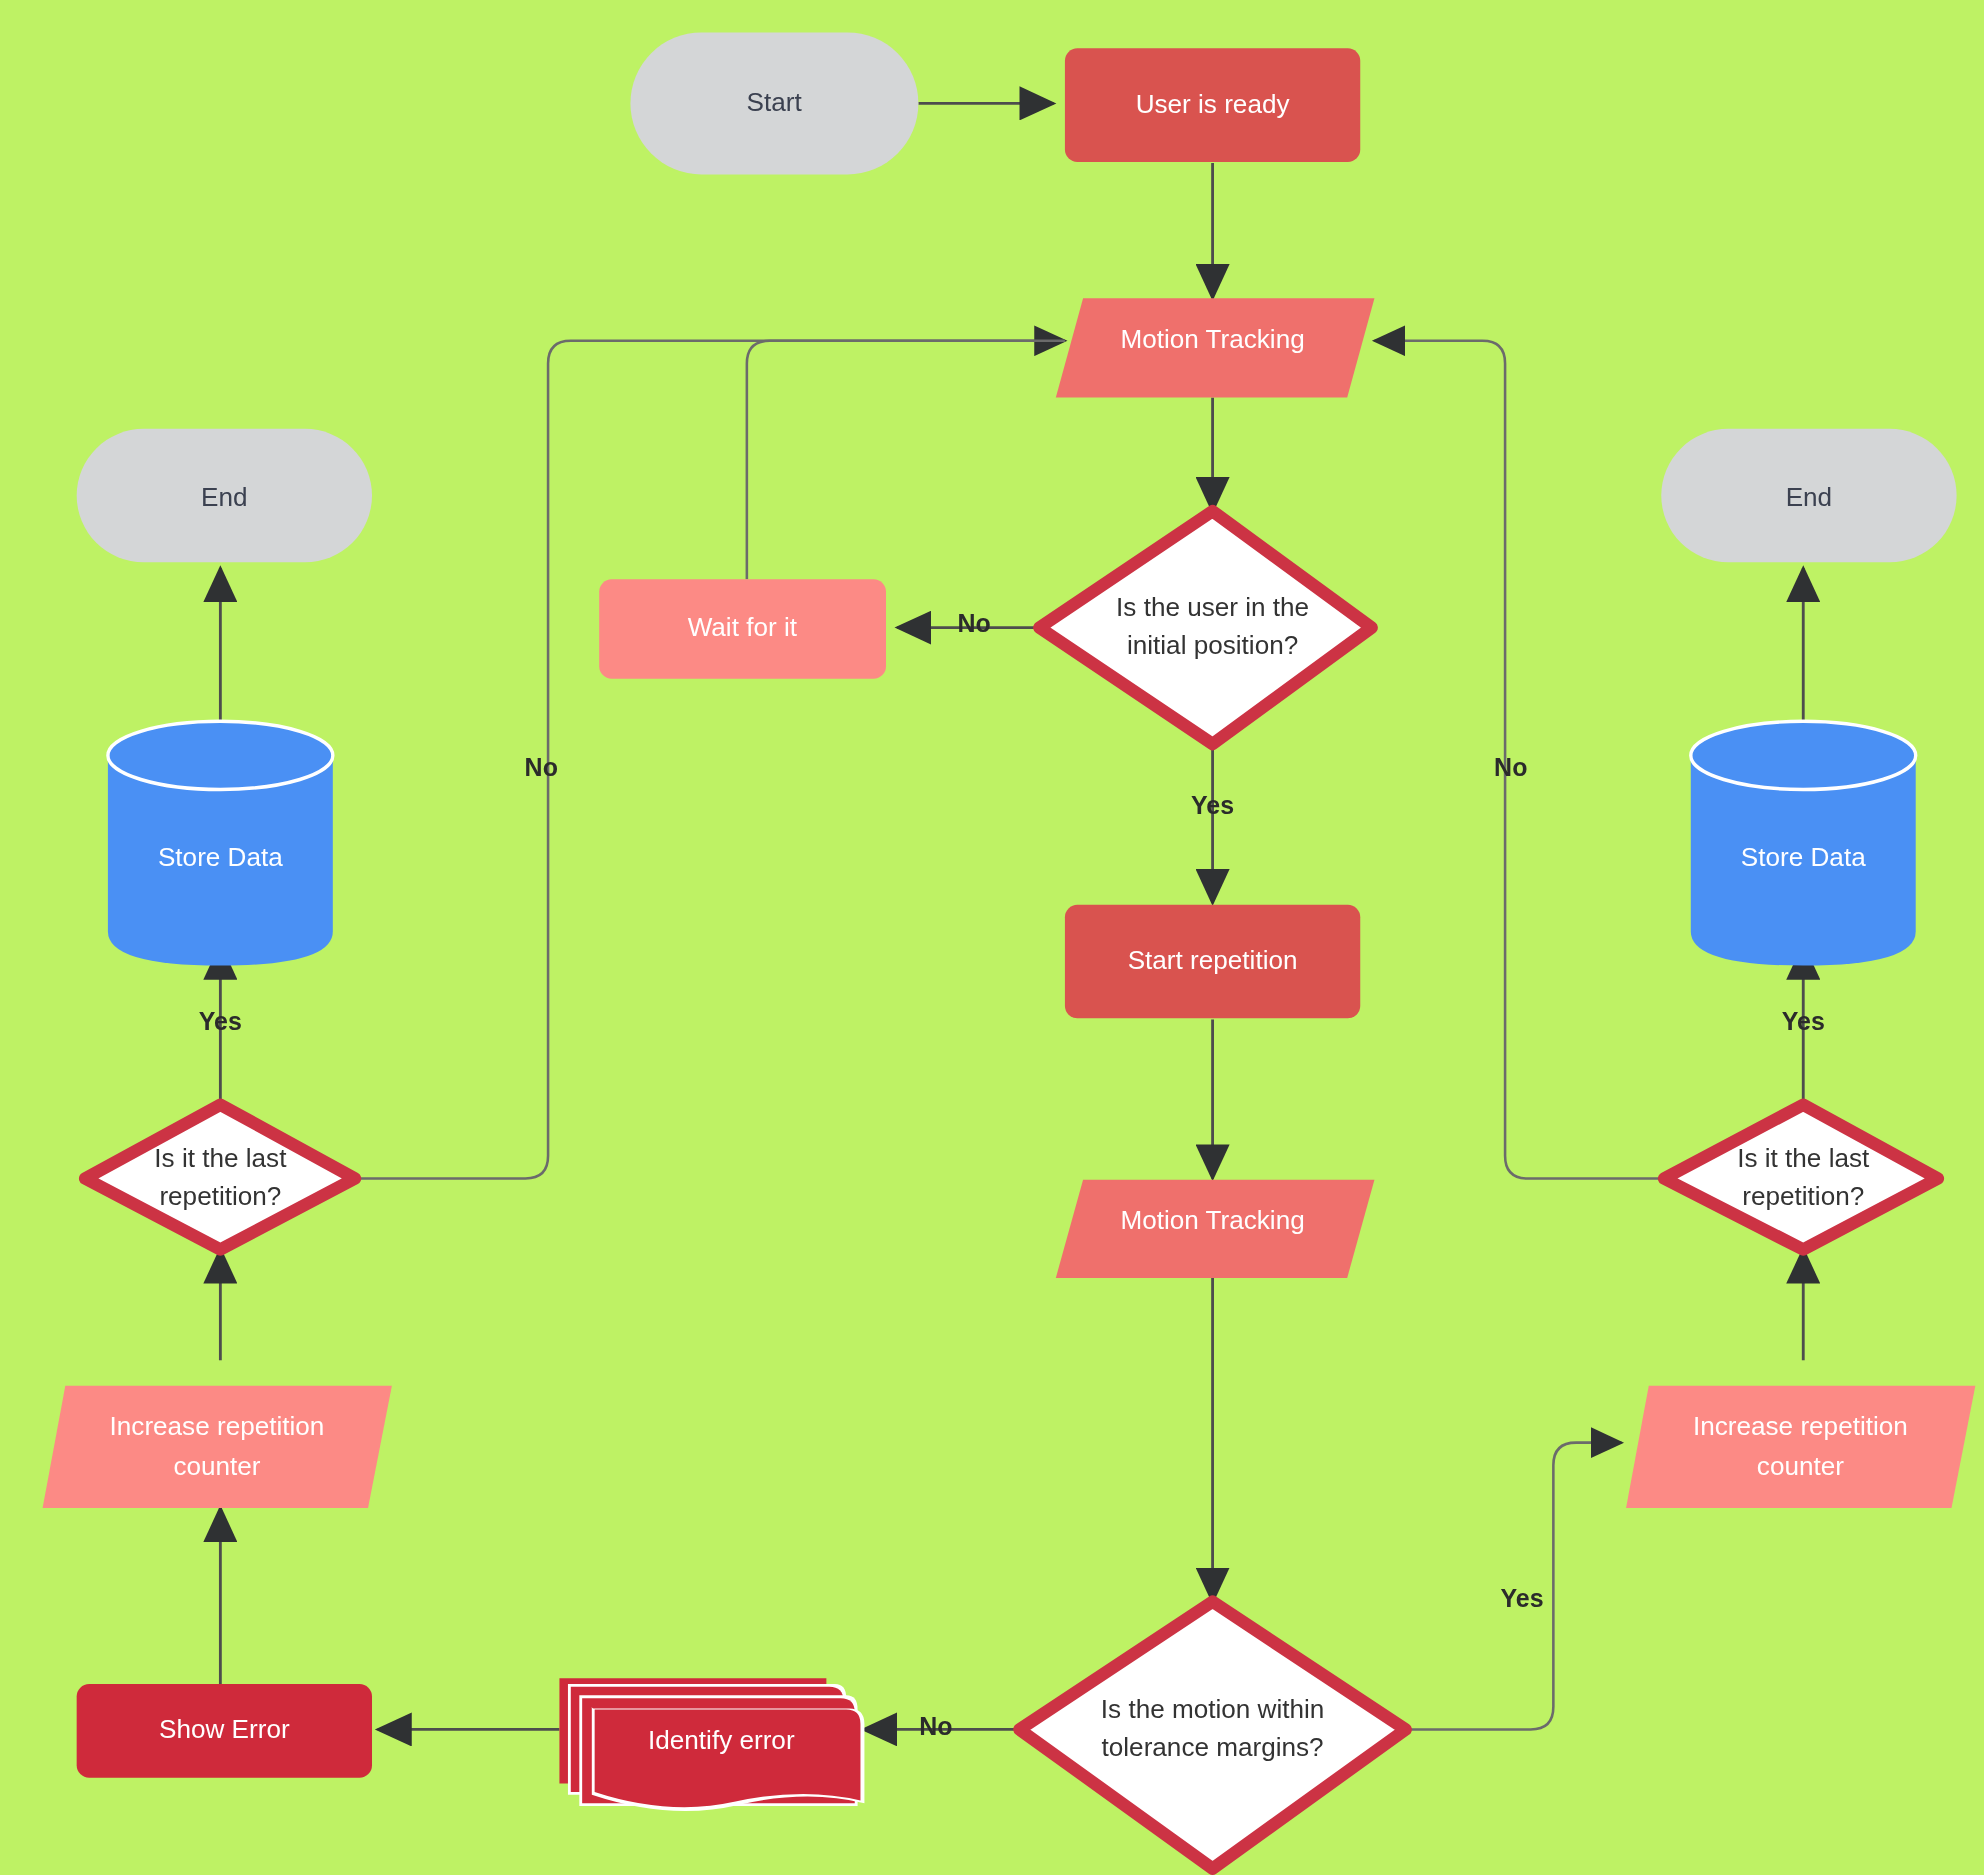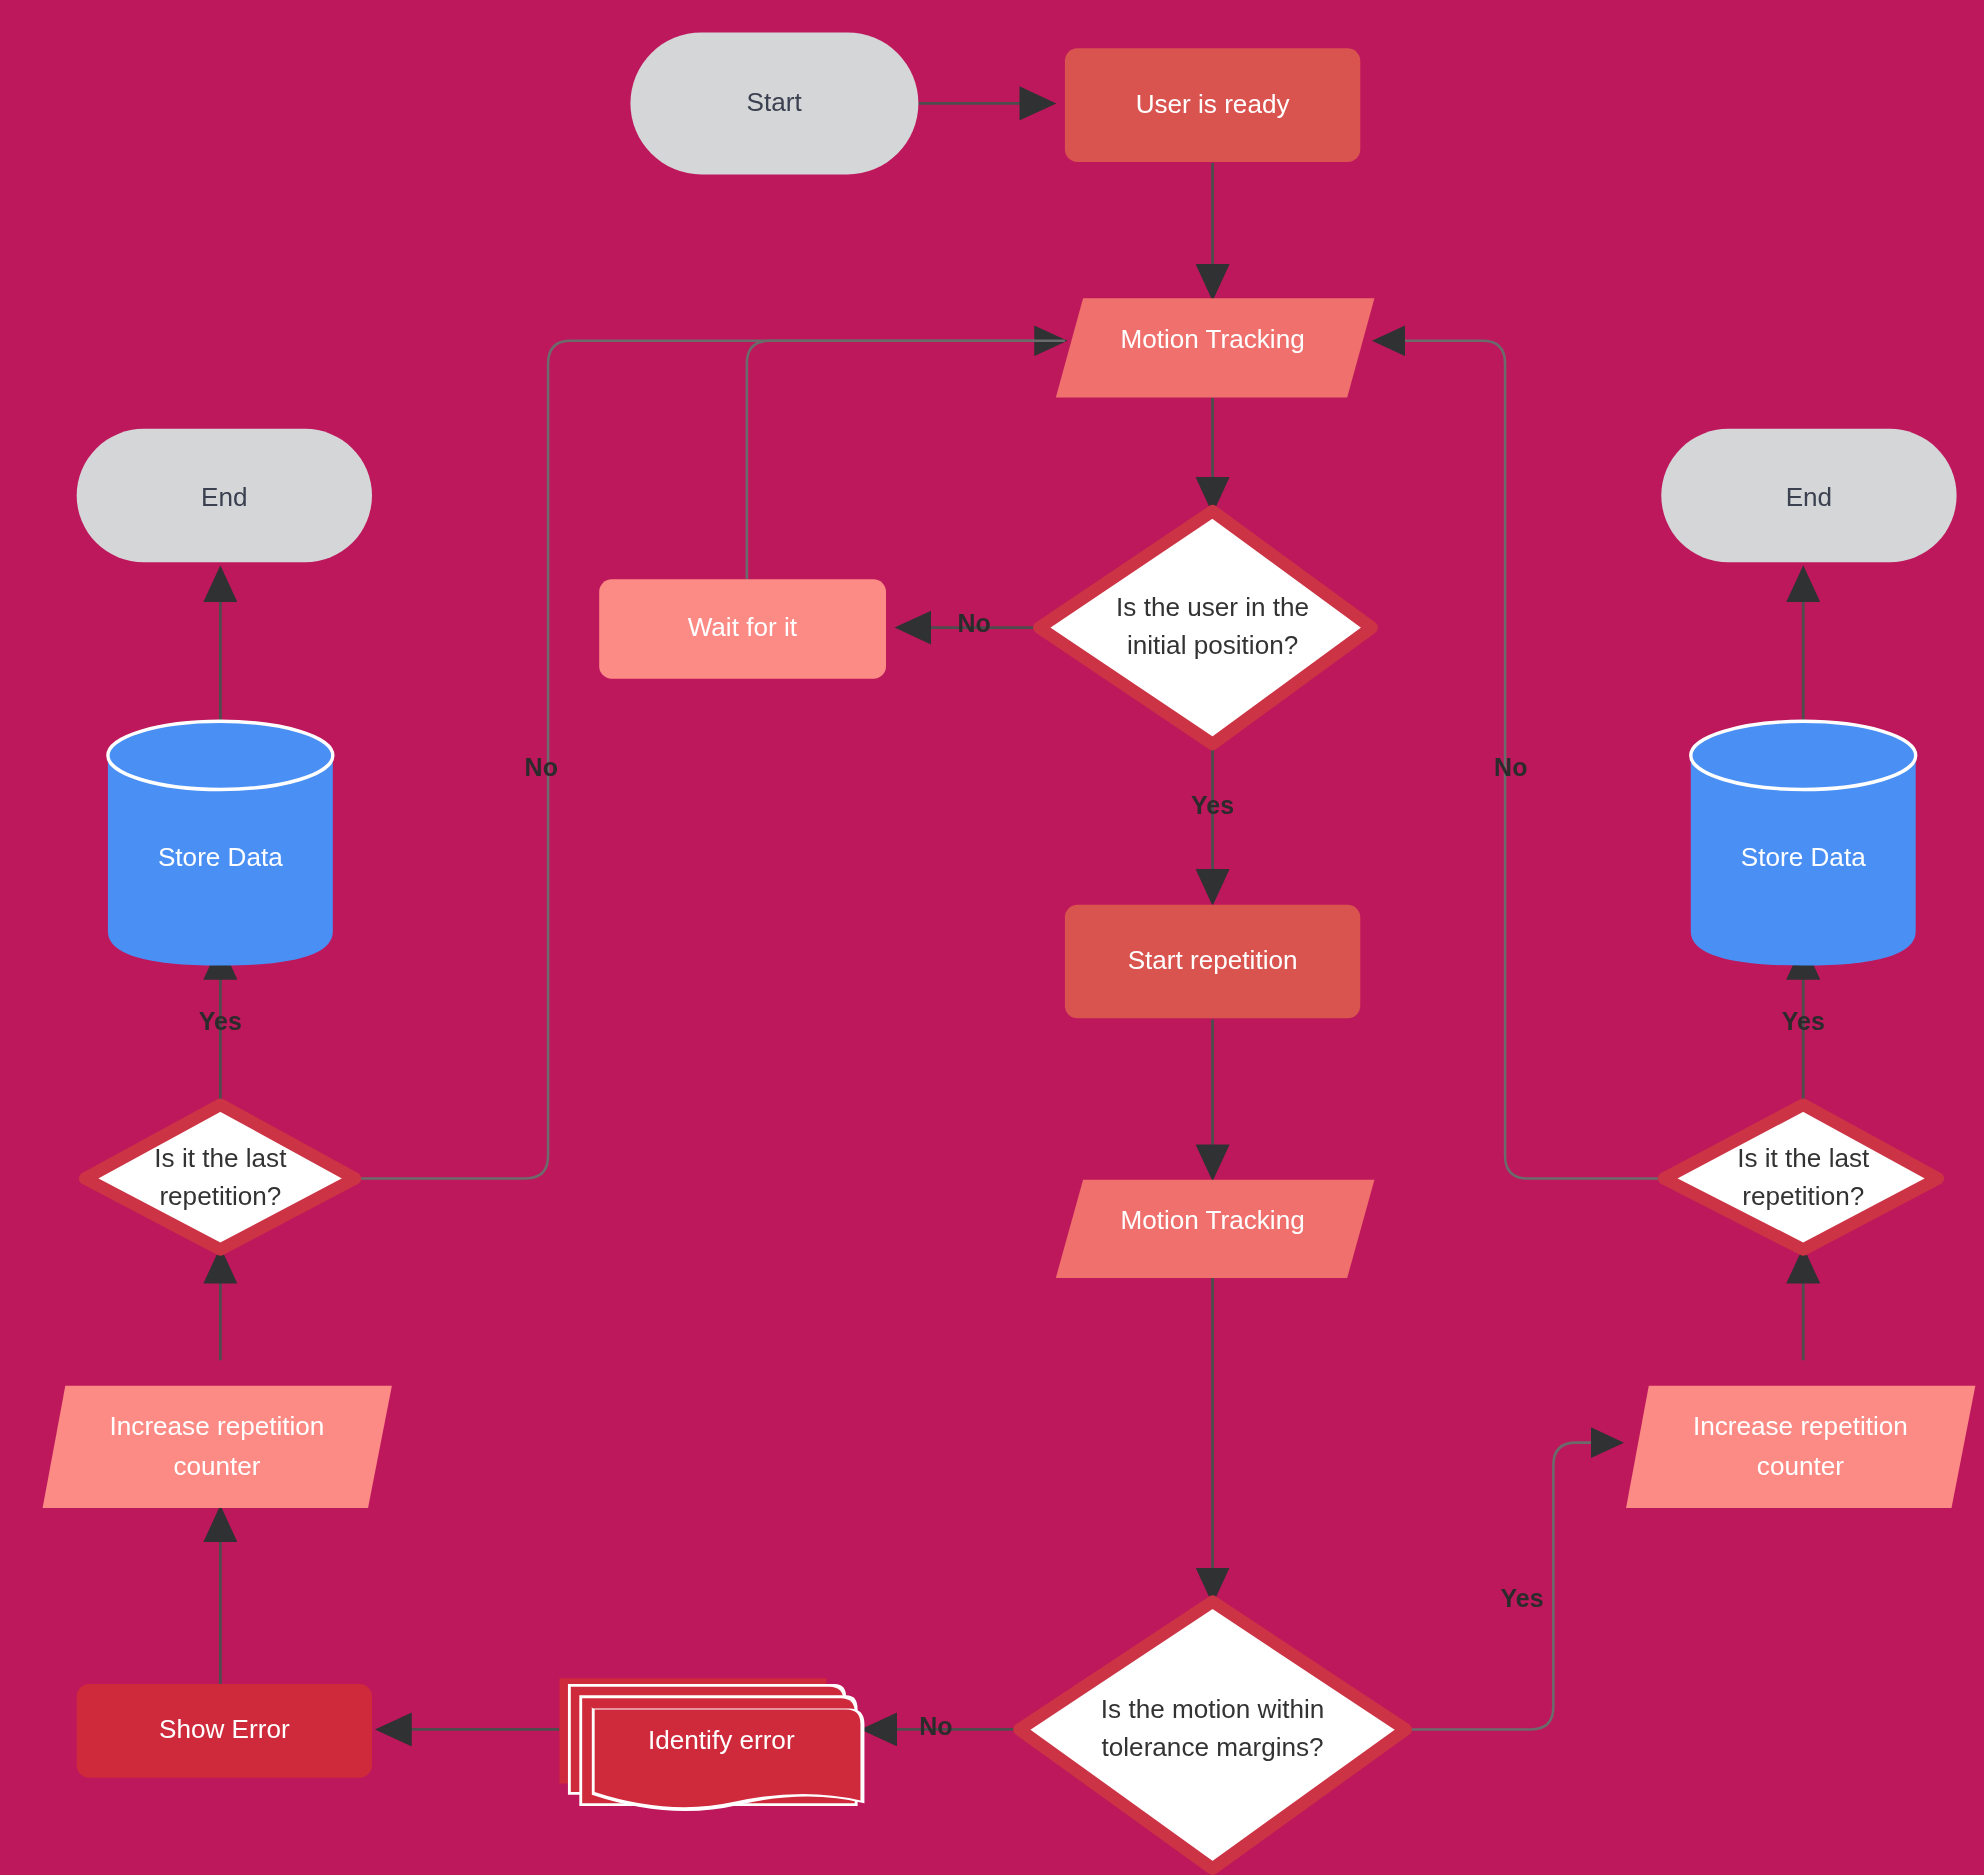--- a/index.html
+++ b/index.html
@@ -7,21 +7,21 @@
     padding: 0;
     background: #ffffff;
   }
   body {
     font-family: "Liberation Sans", sans-serif;
   }
   #diagram-root {
     position: relative;
     width: 1985px;
     height: 1876px;
-    background: #be185d;
+    background: #bef264;
     overflow: hidden;
   }
   svg.flow {
     display: block;
     width: 1985px;
     height: 1876px;
   }
   .node-label {
     font-family: "Liberation Sans", sans-serif;
     font-size: 46px;

